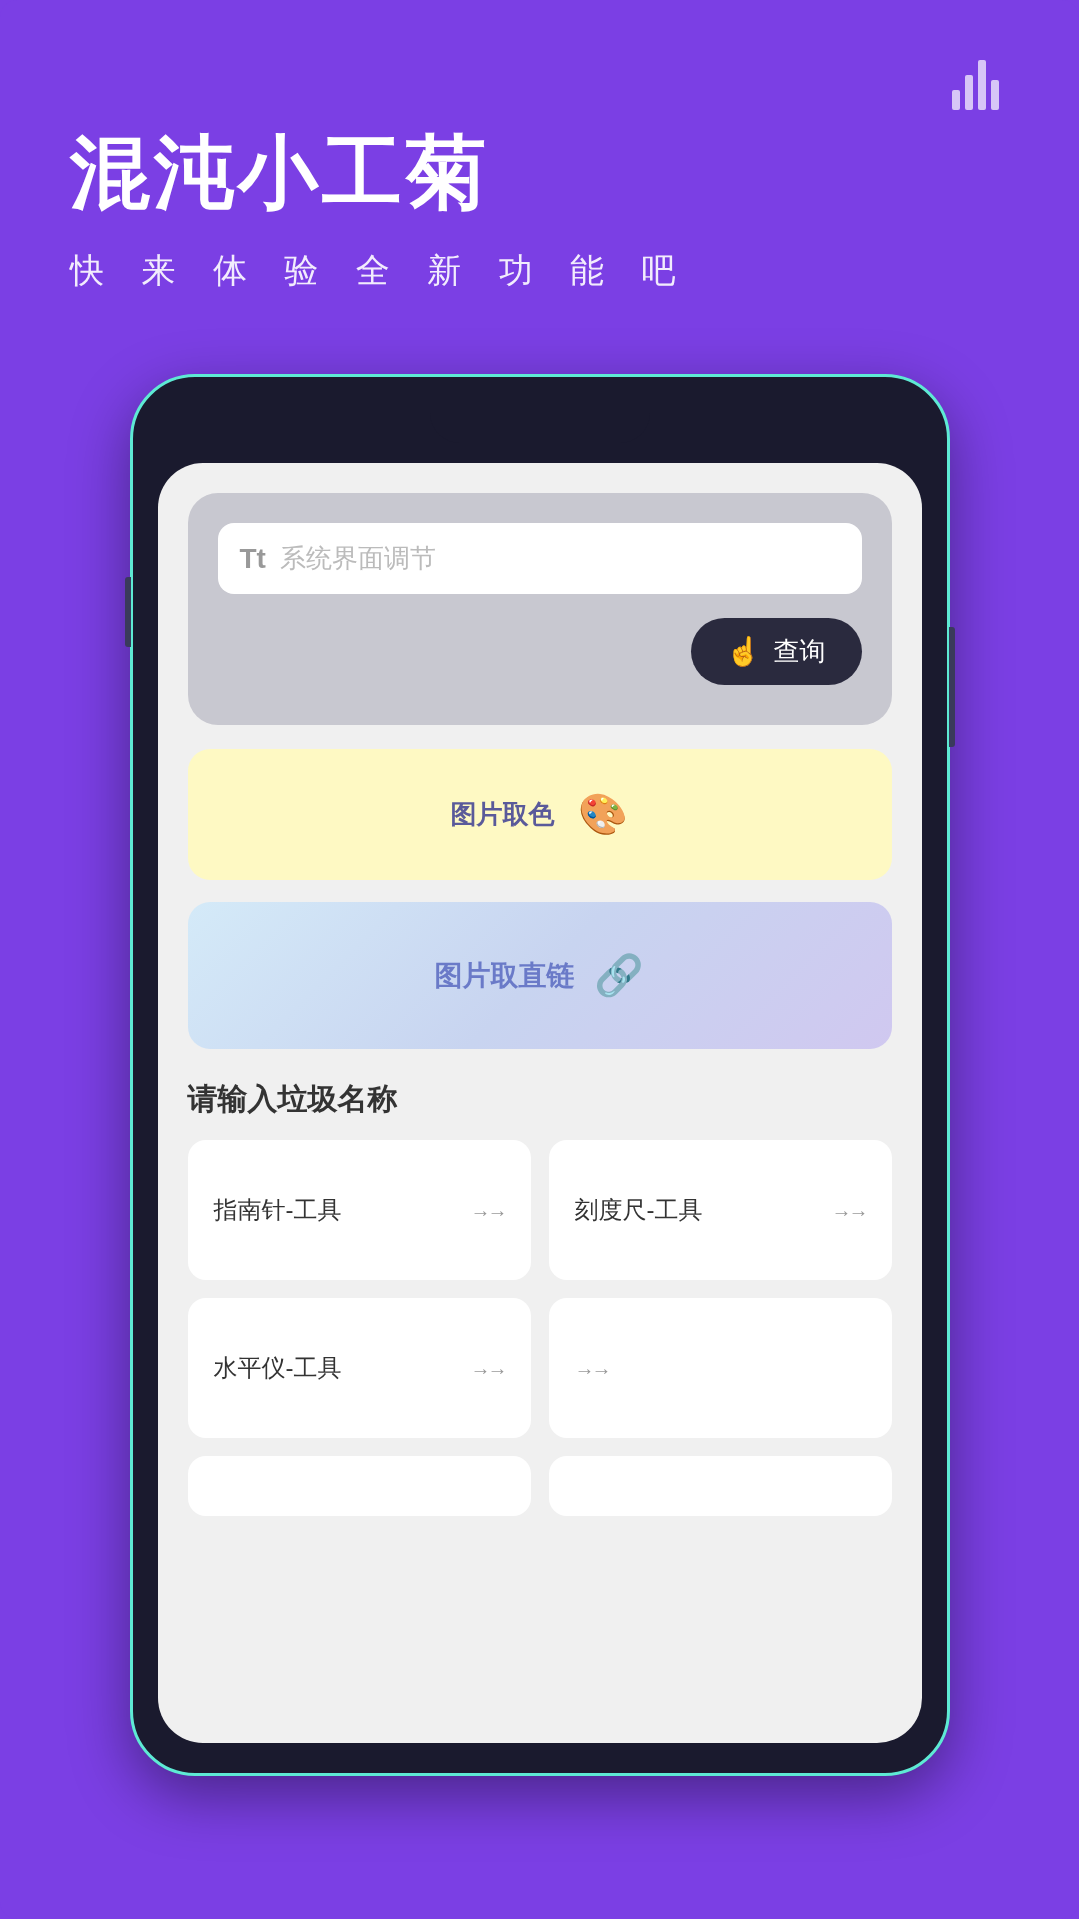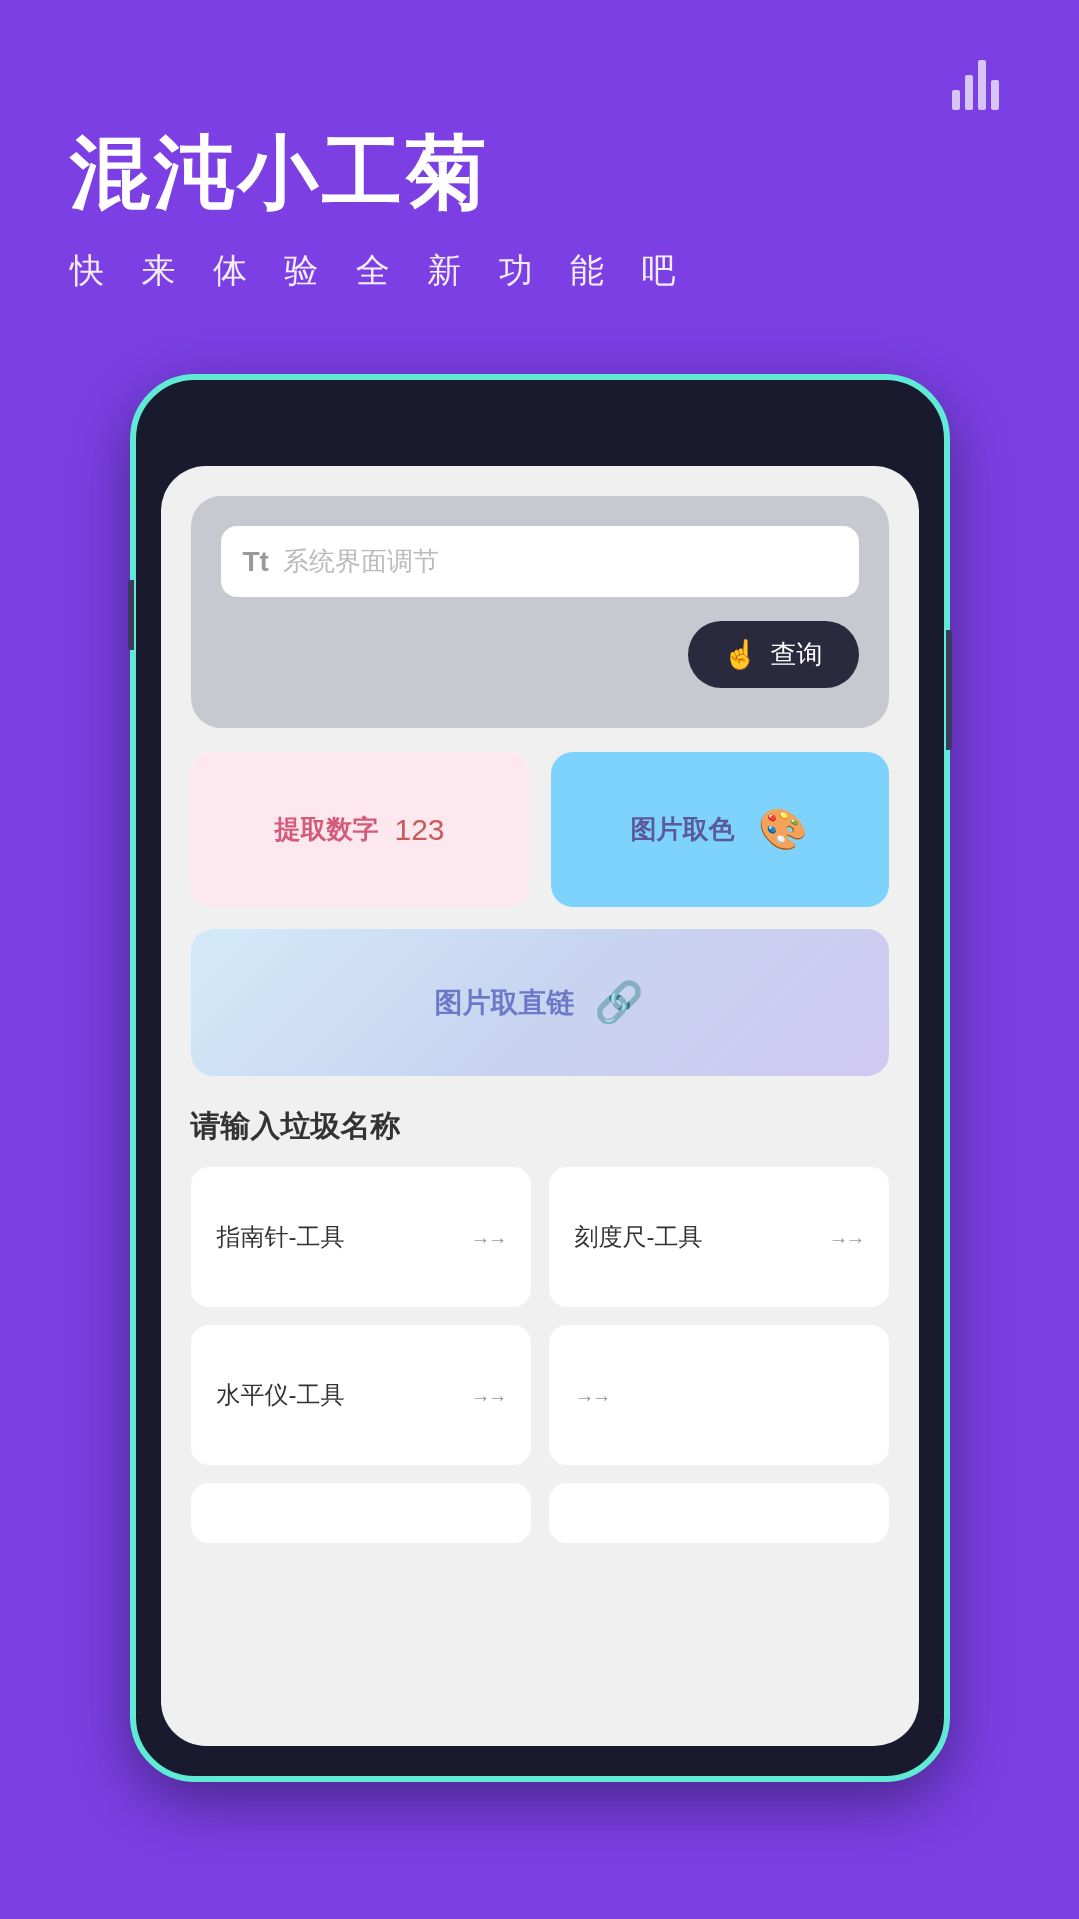--- a/index.html
+++ b/index.html
@@ -58,21 +58,21 @@
       justify-content: center;
       padding: 0 40px;
       margin-top: 20px;
     }
 
     .phone-mockup {
       width: 820px;
       min-height: 1380px;
       background: #1a1a2e;
       border-radius: 65px;
-      border: 6px solid #5eead4;
+      border: 3px solid #5eead4;
       padding: 30px 25px;
       position: relative;
       box-shadow: 0 20px 60px rgba(0,0,0,0.4);
     }
 
     
     .phone-notch {
       width: 220px;
       height: 36px;
       background: #1a1a2e;
@@ -180,23 +180,23 @@
       color: #d45a7a;
       font-weight: 600;
     }
     .tool-card-pink .tool-icon {
       font-size: 30px;
       color: #c85a5a;
     }
 
     .tool-card-purple {
       flex: 1;
-      background: #7dd3fc;
+      background: #fef9c3;
       border-radius: 22px;
-      padding: 54px 20px;
+      padding: 42px 20px;
       display: flex;
       align-items: center;
       justify-content: center;
       gap: 24px;
     }
     .tool-card-purple .tool-label {
       font-size: 26px;
       color: #5a5a9a;
       font-weight: 600;
     }
@@ -303,24 +303,20 @@
           </div>
           <div class="search-button-row">
             <div class="search-button">
               <span class="touch-icon">☝</span>
               <span>查询</span>
             </div>
           </div>
         </div>
 
         <div class="tools-row">
-          <div class="tool-card-pink">
-            <span class="tool-label">提取数字</span>
-            <span class="tool-icon">123</span>
-          </div>
           <div class="tool-card-purple">
             <span class="tool-label">图片取色</span>
             <span class="palette-icon">🎨</span>
           </div>
         </div>
 
         <div class="image-link-card">
           <span class="tool-label">图片取直链</span>
           <span class="link-icon">🔗</span>
         </div>

